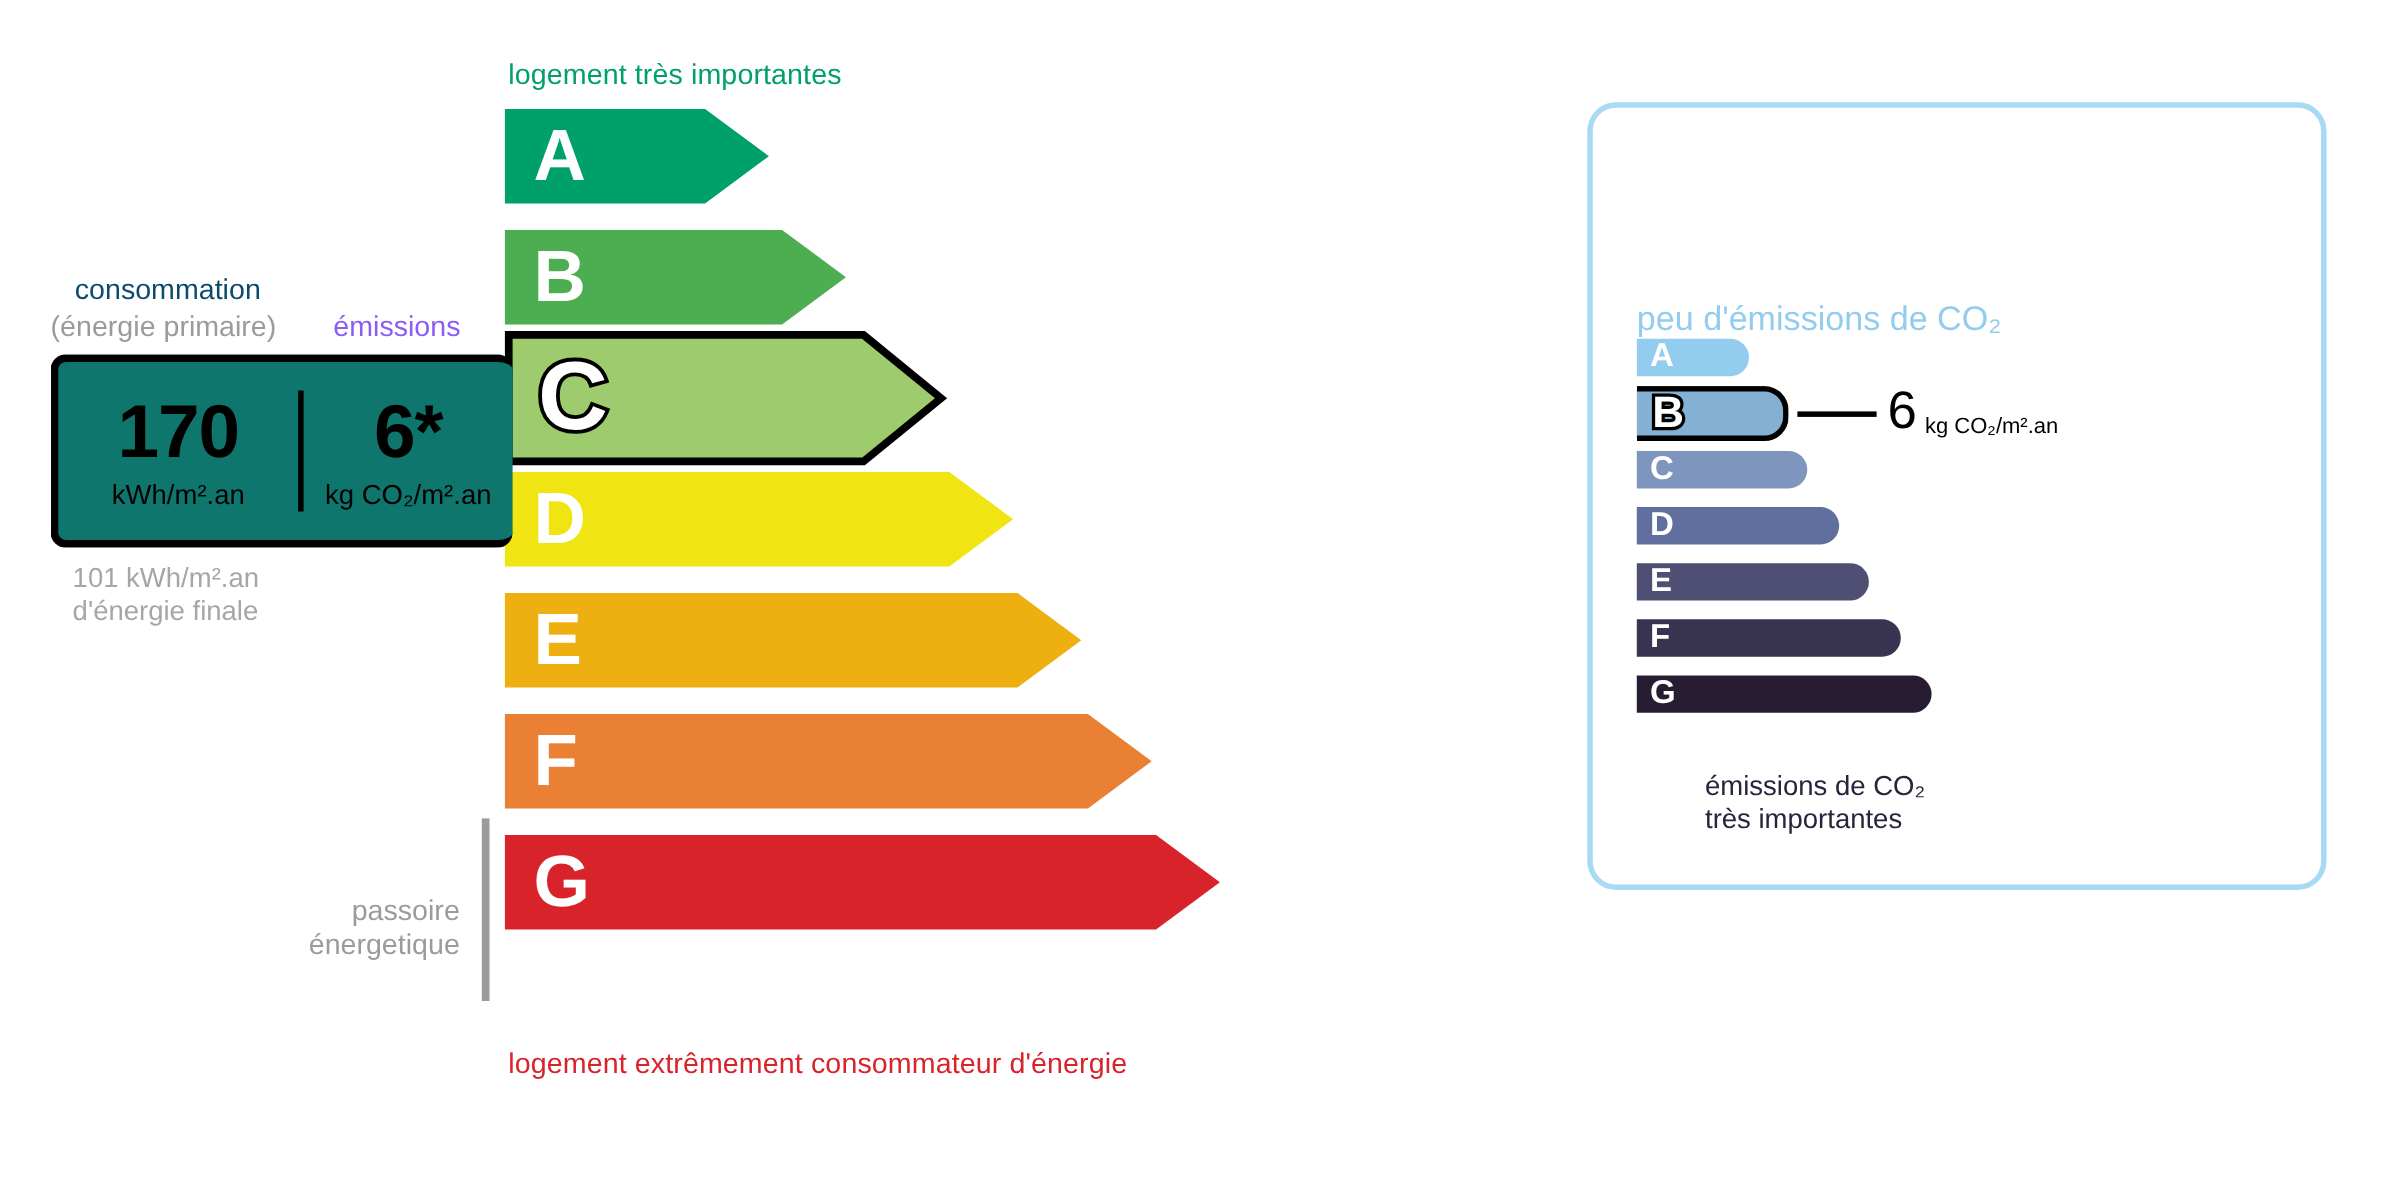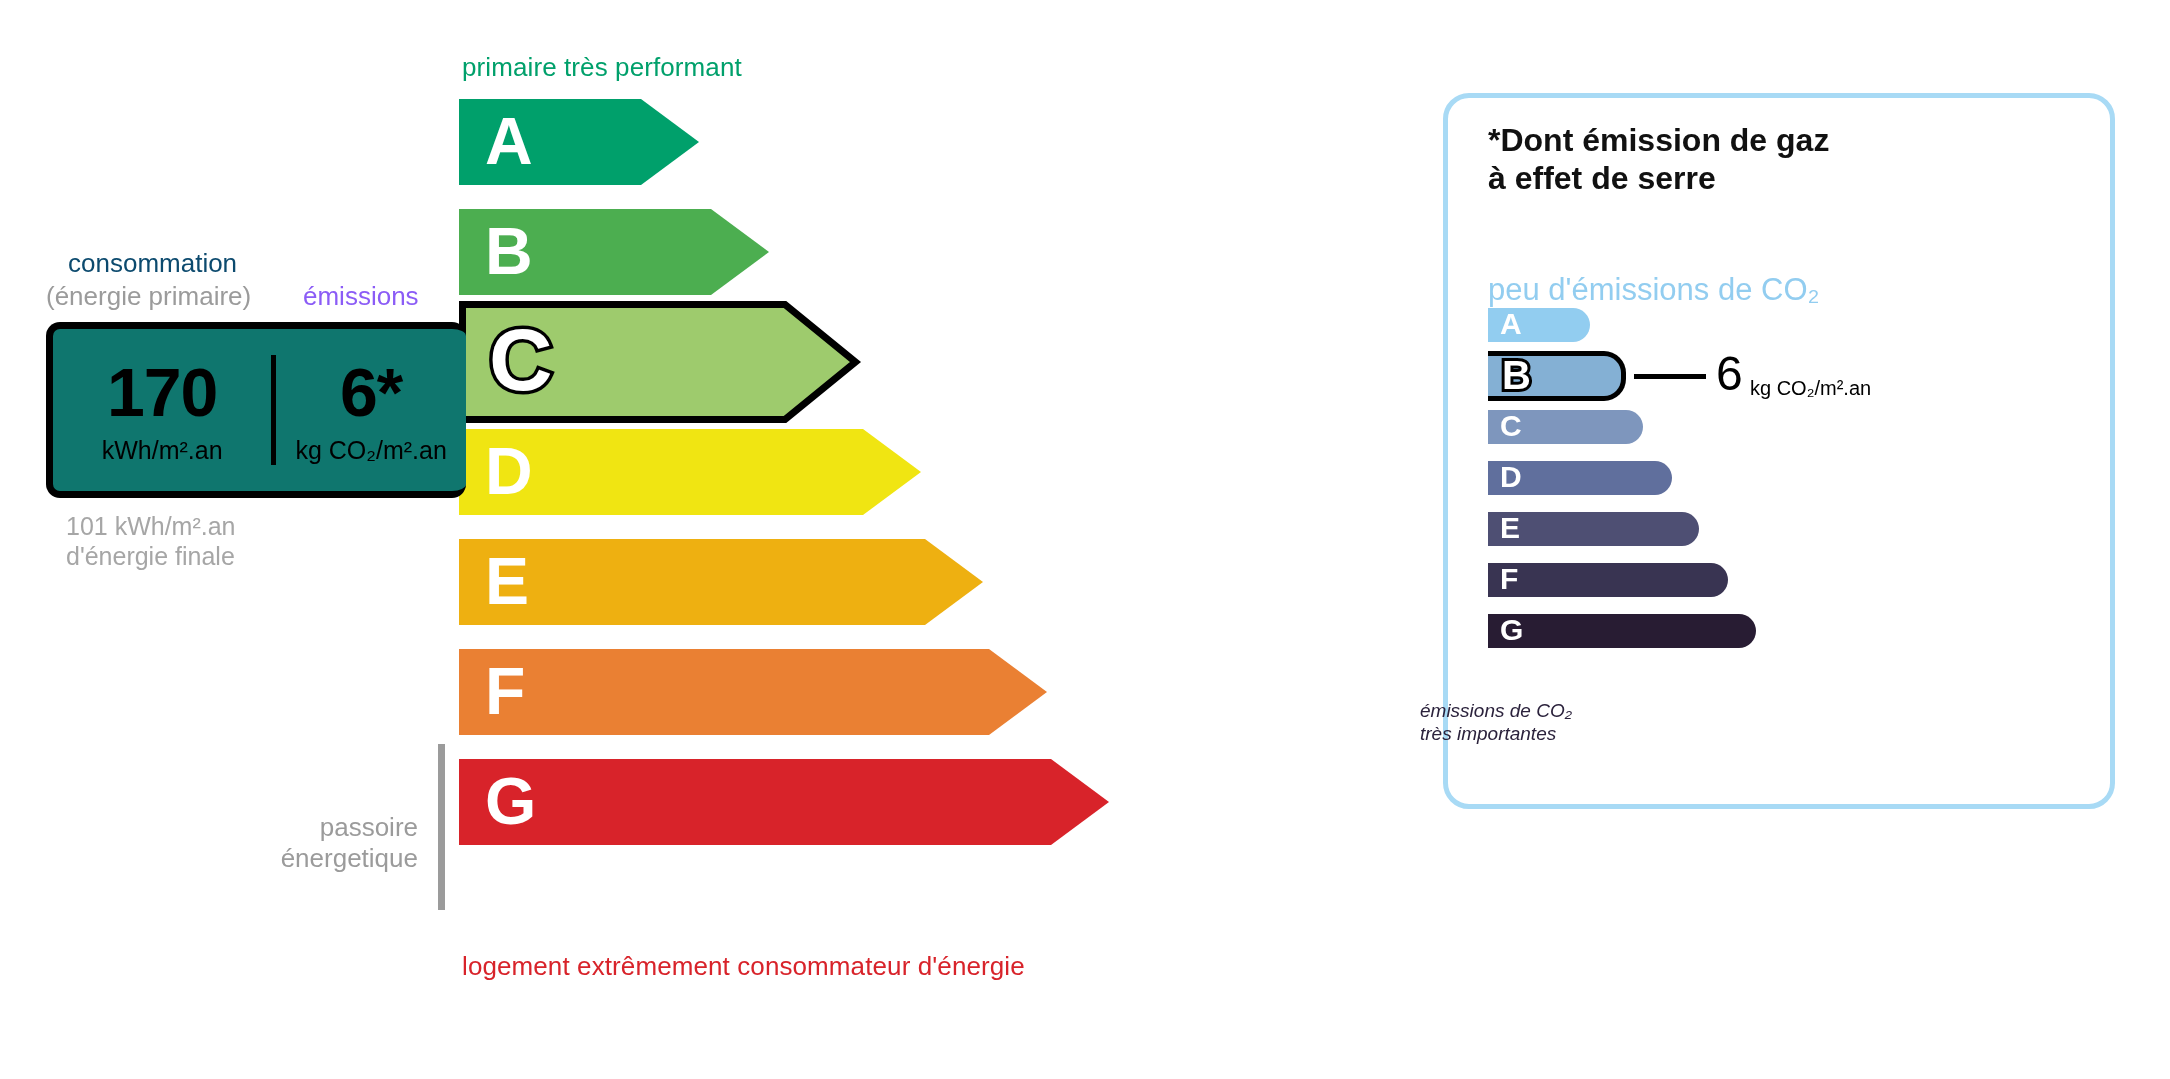--- a/index.html
+++ b/index.html
@@ -176,27 +176,26 @@
     white-space: pre-line;
   }
   .co2-top-caption {
     left: 1488px;
     top: 272px;
     font-size: 31px;
     color: #92cdf0;
     white-space: nowrap;
   }
   .co2-bottom-caption {
-    left: 1420px;
+    left: 1550px;
     top: 700px;
-    font-size: 19px;
+    font-size: 25px;
     line-height: 1.2;
     color: #2b223c;
     white-space: pre-line;
-    font-style: italic;
   }
 
   .co2-row { position: absolute; height: 34px; }
   .co2-bar {
     position: absolute;
     left: 0;
     top: 0;
     height: 100%;
     border-radius: 0 17px 17px 0;
     box-sizing: border-box;
@@ -241,21 +240,21 @@
     color: #000000;
     line-height: 1;
     white-space: nowrap;
   }
 </style>
 </head>
 <body>
 
 <div id="stage">
 
-  <div class="abs top-caption">primaire très performant</div>
+  <div class="abs top-caption">logement très importantes</div>
 
   <div class="abs label-conso">consommation</div>
   <div class="abs label-conso-sub">(énergie primaire)</div>
   <div class="abs label-emissions">émissions</div>
 
   <div id="energy-arrows">
       <div class="arrow-row" style="left: 459px; top: 99px; width: 240px; height: 86px;">
         <div class="arrow">
           <svg viewBox="0 0 240 86" preserveAspectRatio="none" width="240" height="86">
             <path d="M 0 0 L 182 0 L 240 43 L 182 86 L 0 86 Z" fill="#00a06b"></path>
@@ -329,22 +328,20 @@
 d'énergie finale</div>
 
   <div class="abs passoire-bar"></div>
   <div class="abs bottom-caption">logement extrêmement consommateur d'énergie</div>
 
   <div class="abs passoire-label">passoire
 énergetique</div>
 
   <div class="co2-panel"></div>
 
-  <div class="abs co2-title">*Dont émission de gaz
-à effet de serre</div>
   <div class="abs co2-top-caption">peu d'émissions de CO₂</div>
 
   <div id="co2-bars">
       <div class="co2-row" style="left: 1488px; top: 308px; width: 102px; height: 34px;">
         <div class="co2-bar" style="background: rgb(146, 205, 240); width: 100%;"></div>
         <div class="co2-letter">A</div>
       </div>
       <div class="co2-row" style="left: 1488px; top: 351px; width: 138px; height: 50px;">
         <div class="co2-bar sel" style="background: rgb(132, 176, 212); width: 100%;"></div>
         <div class="co2-letter outlined">B</div>

